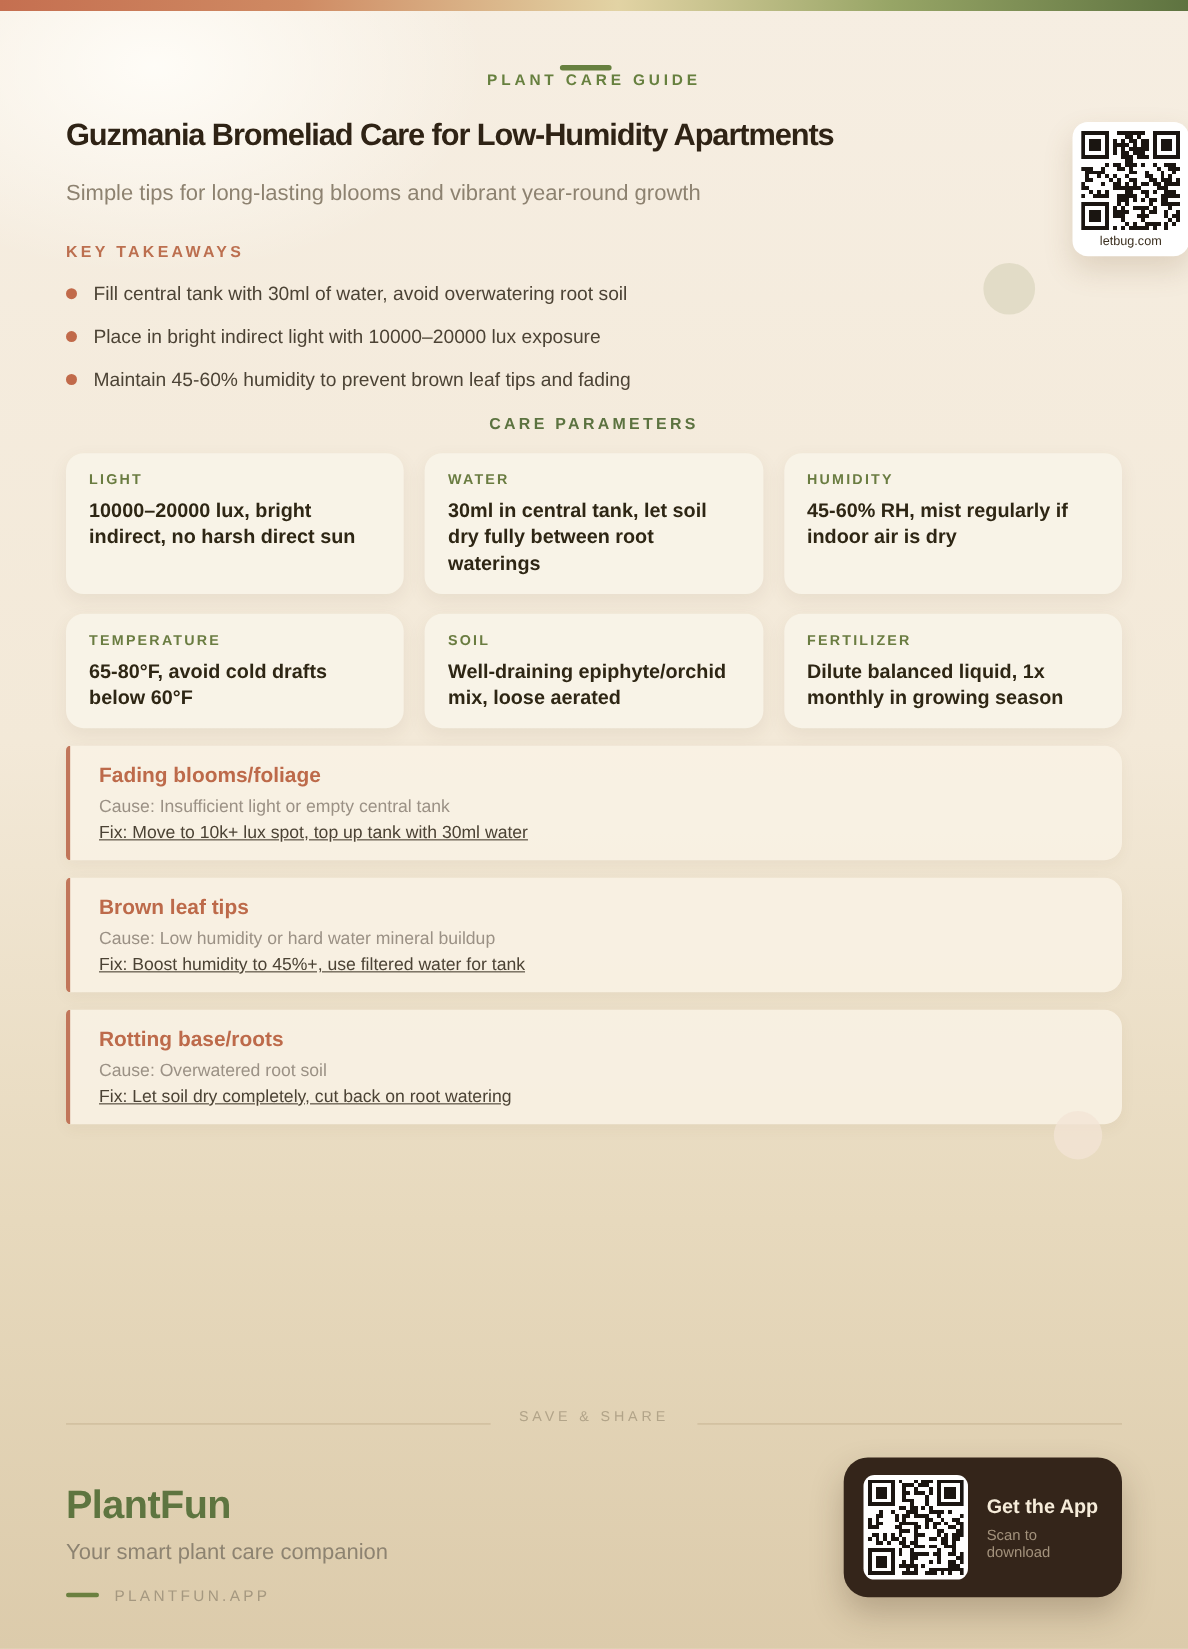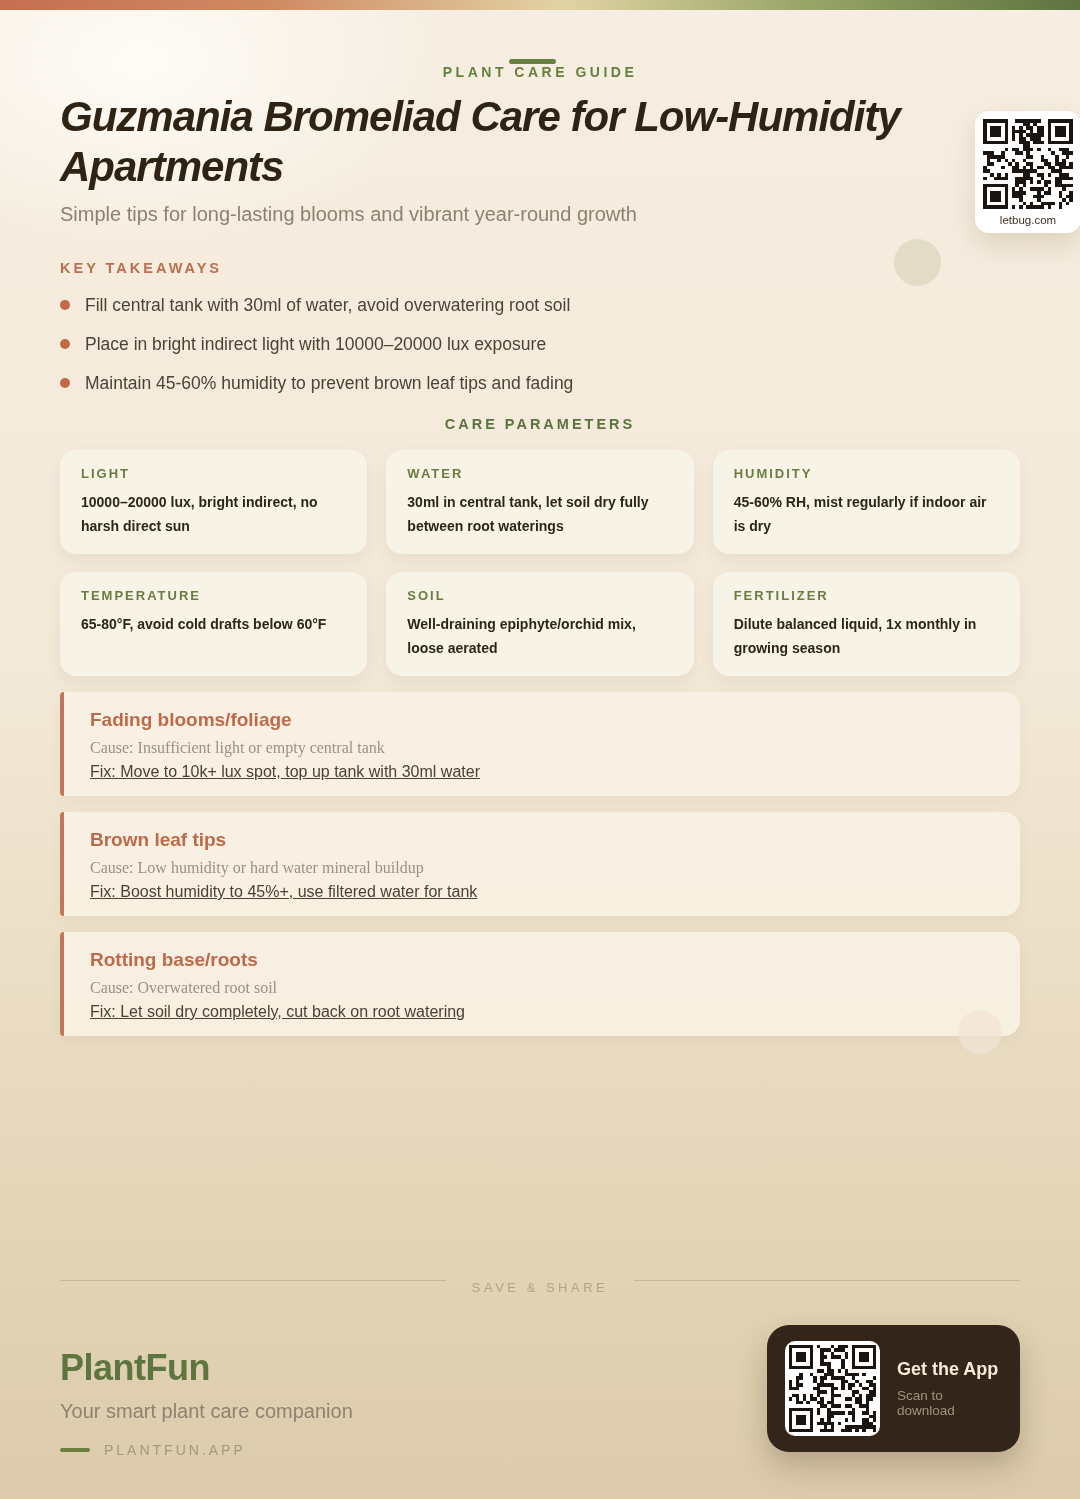--- a/index.html
+++ b/index.html
@@ -23,22 +23,22 @@
   .top-strip{
     position:absolute;top:0;left:0;width:100%;height:10px;
     background:linear-gradient(90deg,#c56f50 0%,#cf8a63 25%,#e2d3a4 52%,#97a566 75%,#5e7340 100%);
   }
   .content{position:relative;padding:0 60px;}
   
   .eyebrow-row{display:flex;align-items:center;margin-top:59px;flex-direction:column;}
   .eyebrow-dash{width:47px;height:5px;border-radius:3px;background:var(--accent-green);margin-right:16px;}
   .eyebrow{font-size:14px;font-weight:bold;letter-spacing:3.5px;color:var(--accent-green);}
   h1.title{
-    margin-top:12px;width:920px;font-size:42px;line-height:50px;
-    letter-spacing:-1px;font-weight:bold;color:var(--ink);font-style:italic;
+    margin-top:12px;width:920px;font-size:28px;line-height:62px;
+    letter-spacing:-1px;font-weight:bold;color:var(--ink);
   }
   .subtitle{margin-top:11px;font-size:20px;color:#8d8270;}
   
   .top-qr{
     position:absolute;top:52px;right:-1px;width:106px;z-index:5;
     background:#ffffff;border-radius:14px;padding:8px 8px 7px;
     box-shadow:0 12px 26px rgba(120,90,50,0.18);
   }
   .top-qr svg{display:block;width:90px;height:90px;}
   .qr-caption{margin-top:5px;text-align:center;font-size:11.5px;color:#3c3020;}
@@ -52,36 +52,36 @@
   .takeaway-item{display:flex;gap:15px;margin-bottom:15px;font-size:17.5px;line-height:24px;color:#4c4335;}
   .bullet-dot{flex:0 0 auto;width:10px;height:10px;border-radius:50%;background:#c16a4a;margin-top:7px;}
   
   .care-head{margin-top:21px;}
   .care-grid{margin-top:18px;display:grid;grid-template-columns:repeat(3,1fr);gap:18px 19px;}
   .care-card{
     background:var(--card-bg);border-radius:16px;padding:16px 21px;
     box-shadow:0 6px 16px rgba(100,80,45,0.08);
   }
   .care-label{font-size:13px;font-weight:bold;letter-spacing:2px;color:#6a7c41;line-height:16px;}
-  .care-text{margin-top:8px;font-size:14px;font-weight:600;line-height:24px;color:#2e2614;}
+  .care-text{margin-top:8px;font-size:18px;font-weight:600;line-height:24px;color:#2e2614;}
   
   .ts-head{margin-top:30px;}
   .ts-card{
     margin-top:16px;background:rgba(249,242,229,0.85);
     border-left:4px solid var(--terracotta-bright);
     border-radius:4px 16px 16px 4px;
     padding:16px 26px 14px;position:relative;
     box-shadow:0 4px 14px rgba(100,80,45,0.05);
   }
   .ts-title{font-size:19px;font-weight:bold;color:#bd6a4a;line-height:23px;}
-  .ts-cause{margin-top:7px;font-size:16px;line-height:20px;color:#9b9185;font-family:Liberation Serif, serif;}
+  .ts-cause{margin-top:7px;font-size:16px;line-height:20px;color:#9b9185;}
   .ts-fix{margin-top:4px;font-size:16px;line-height:20px;color:#4b4234;text-decoration:underline;}
   
   .footer-block{position:absolute;left:60px;right:60px;top:1280px;}
-  .divider{display:flex;align-items:flex-start;gap:26px;}
+  .divider{display:flex;align-items:flex-end;gap:26px;}
   .divider-line{flex:1;height:1px;background:#c9b795;}
   .divider-label{font-size:13px;letter-spacing:3.5px;color:#b2a489;}
   .footer-row{margin-top:30px;display:flex;justify-content:space-between;align-items:flex-start;}
   .brand-block{padding-top:22px;}
   .brand-name{font-size:36px;font-weight:bold;color:var(--deep-green);letter-spacing:-0.5px;}
   .brand-tagline{margin-top:11px;font-size:20px;color:#8d8371;}
   .site-row{display:flex;align-items:center;margin-top:19px;}
   .site-dash{width:30px;height:4px;border-radius:2px;background:#6b8040;margin-right:14px;}
   .site-label{font-size:14px;letter-spacing:3px;color:#a59880;}
   .app-card{

